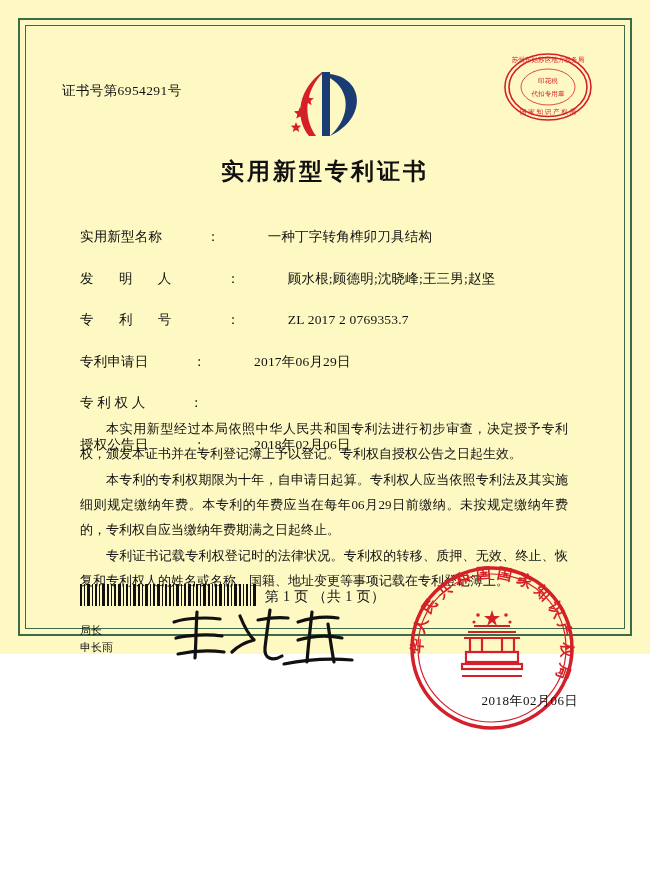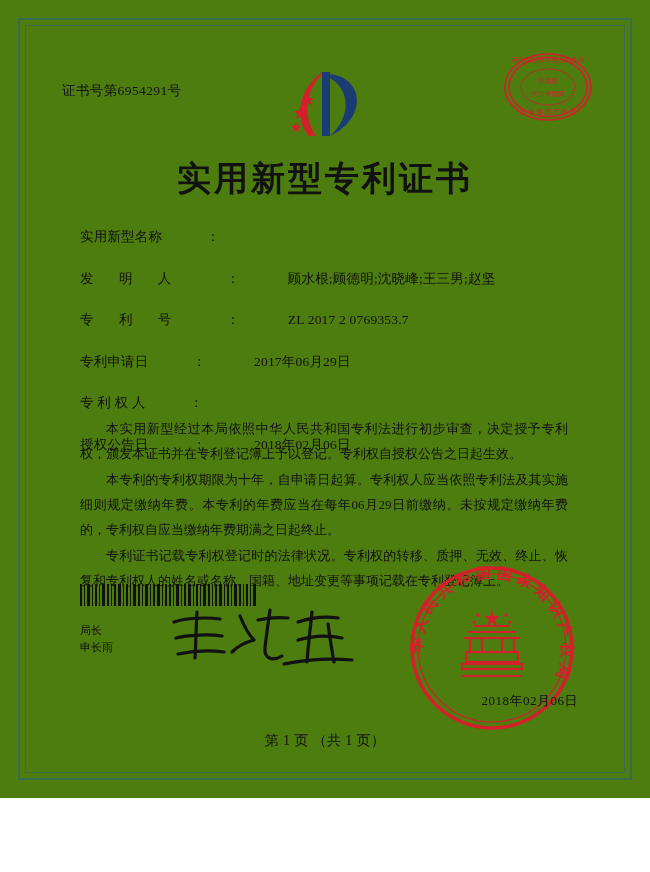--- a/index.html
+++ b/index.html
@@ -10,22 +10,22 @@
     width: 650px;
     height: 872px;
     background: #ffffff;
     font-family: "Liberation Serif", "DejaVu Serif", serif;
     color: #1a1a1a;
     overflow: hidden;
   }
   .page {
     position: relative;
     width: 650px;
-    height: 798px;
-    background: #4d7c0f;
+    height: 654px;
+    background: #fef9c3;
     box-sizing: border-box;
     padding-left: 44px;
   }
   
   .frame-outer {
     position: absolute;
     left: 18px;
     top: 18px;
     right: 18px;
     bottom: 18px;
@@ -78,21 +78,21 @@
     width: 104px;
     height: 78px;
   }
 
   .doc-title {
     position: absolute;
     top: 112px;
     left: 0;
     right: 0;
     text-align: center;
-    font-size: 34px;
+    font-size: 23px;
     font-weight: bold;
     letter-spacing: 3px;
     color: #111;
     font-family: "DejaVu Serif", "Liberation Serif", serif;
   }
 
   .fields {
     position: absolute;
     top: 184px;
     left: 36px;
@@ -232,20 +232,21 @@
       </svg>
     </div>
 
     <div class="doc-title">实用新型专利证书</div>
 
     <div class="fields">
 
       <div class="field-row">
         <span class="field-label">实用新型名称</span>
         <span class="field-colon">：</span>
+        <span class="field-value">一种丁字转角榫卯刀具结构</span>
       </div>
 
       <div class="field-row">
         <span class="field-label spaced">发 明 人</span>
         <span class="field-colon">：</span>
         <span class="field-value">顾水根;顾德明;沈晓峰;王三男;赵坚</span>
       </div>
 
       <div class="field-row">
         <span class="field-label spaced">专 利 号</span>

